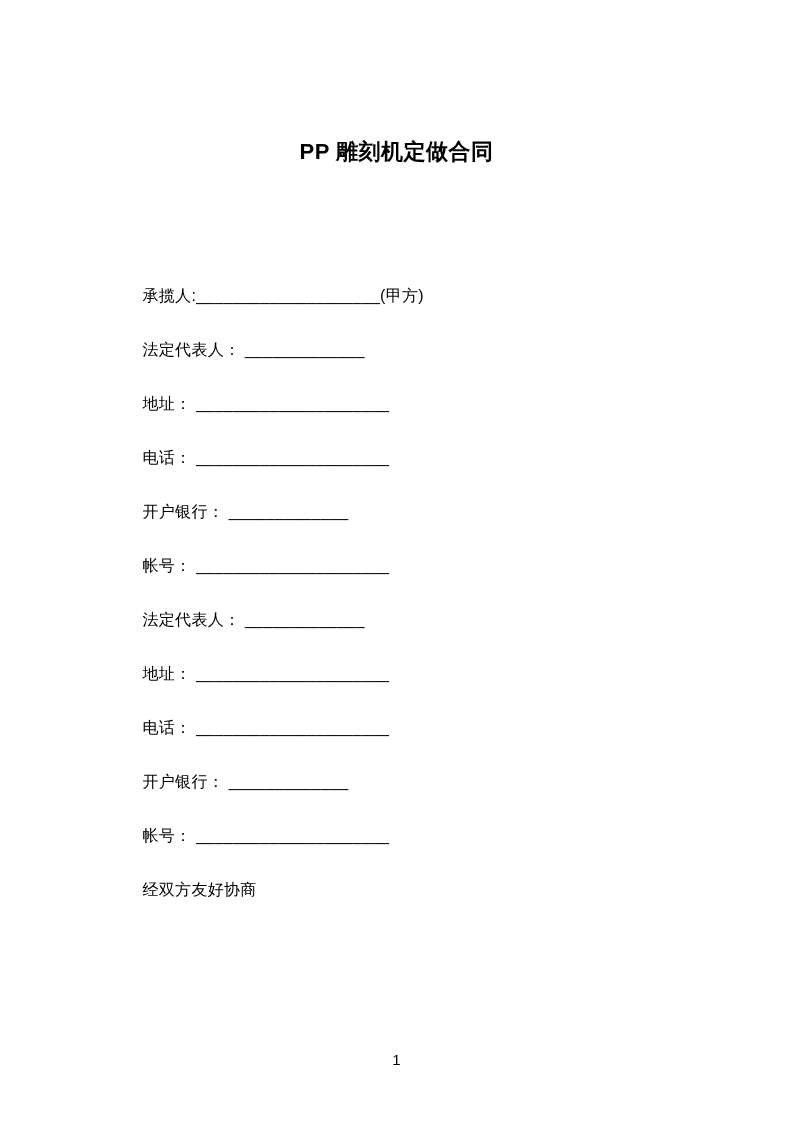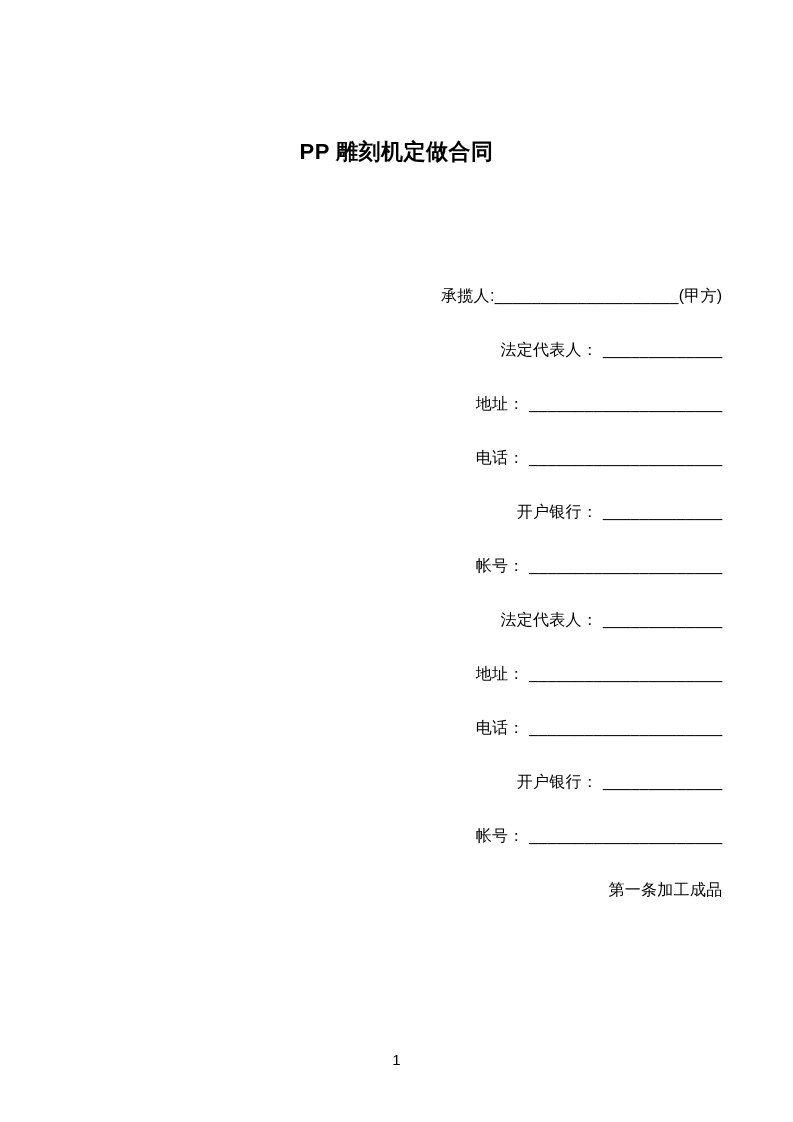--- a/index.html
+++ b/index.html
@@ -25,22 +25,21 @@
     text-align: center;
     font-size: 22px;
     font-weight: 700;
     letter-spacing: 0.5px;
     line-height: 26px;
   }
   .doc-body {
     position: absolute;
     left: 133px;
     top: 285px;
-    right: 61px;
-    text-align: right;
+    right: 42px;
   }
   .doc-line {
     height: 54px;
     font-size: 16px;
     line-height: 21px;
     white-space: pre;
     letter-spacing: 0.3px;
   }
   .page-number {
     position: absolute;
@@ -64,18 +63,18 @@
     <div class="doc-line">法定代表人： _____________</div>
     <div class="doc-line">地址： _____________________</div>
     <div class="doc-line">电话： _____________________</div>
     <div class="doc-line">开户银行： _____________</div>
     <div class="doc-line">帐号： _____________________</div>
     <div class="doc-line">法定代表人： _____________</div>
     <div class="doc-line">地址： _____________________</div>
     <div class="doc-line">电话： _____________________</div>
     <div class="doc-line">开户银行： _____________</div>
     <div class="doc-line">帐号： _____________________</div>
-    <div class="doc-line">第一条加工成品</div>
+    <div class="doc-line">经双方友好协商</div>
   </div>
 
   <div class="page-number">1</div>
 
 </div>
 
 </body></html>

